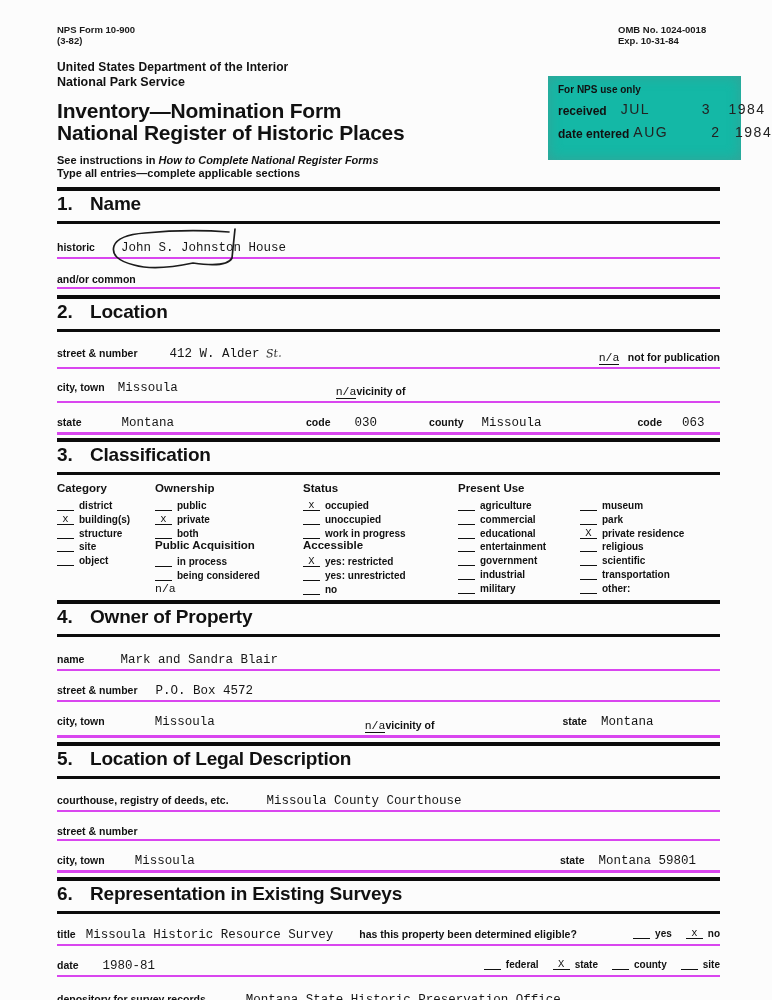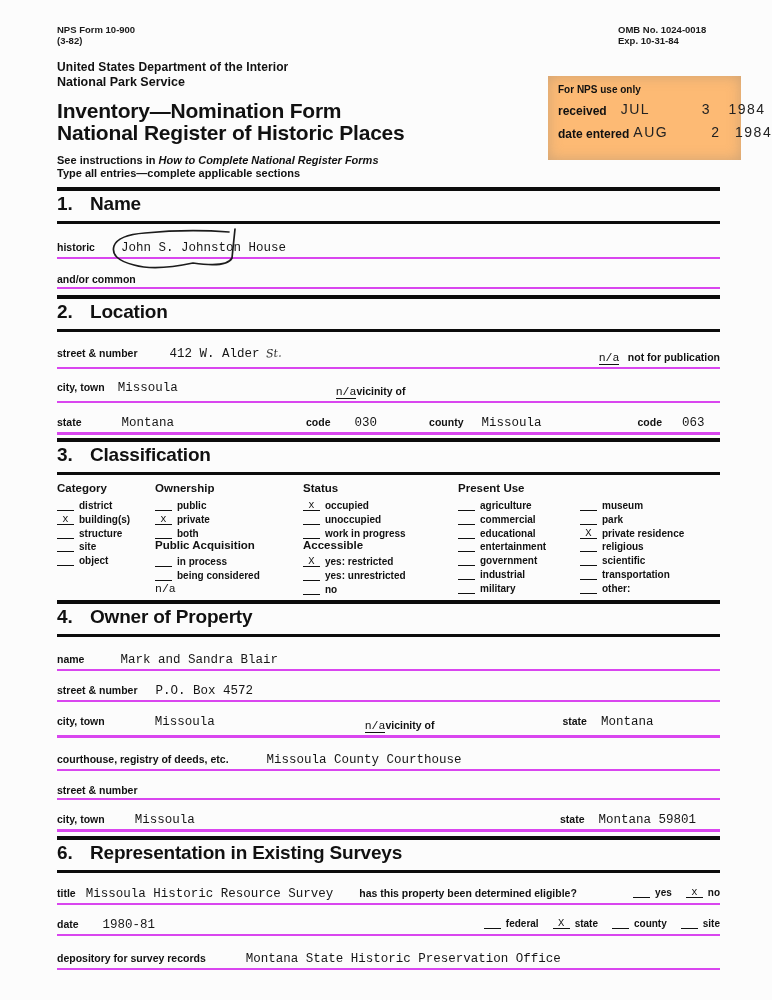--- a/index.html
+++ b/index.html
@@ -16,21 +16,21 @@
   .dept { font-size:12px; font-weight:bold; margin-top:13px; letter-spacing:0.1px; }
   .agency { font-size:12.5px; font-weight:bold; margin-top:1px; }
   .big-title { font-size:21px; font-weight:bold; line-height:1.08; margin-top:11px; letter-spacing:-0.2px; }
   .see-line { font-size:11px; font-weight:bold; margin-top:9px; }
   .see-line .it { font-style:italic; }
   .type-line { font-size:11px; font-weight:bold; margin-top:1px; }
 
   
   .nps-box {
     position:absolute; left:548px; top:76px; width:193px; height:84px;
-    background:#fdba74; padding:8px 10px 0 10px;
+    background:#14b8a6; padding:8px 10px 0 10px;
     box-shadow:inset 0 0 14px rgba(120,120,120,.35);
   }
   .nps-box .bx-h { font-size:10px; font-weight:bold; }
   .stamp-row { display:flex; align-items:baseline; margin-top:7px; }
   .stamp-lbl { font-size:12px; font-weight:bold; white-space:nowrap; }
   .stamp-val { font-size:14px; letter-spacing:1.5px; word-spacing:12px; color:#222;
                margin-left:14px; white-space:pre; transform:translateY(-1px); }
   .stamp-row.entered .stamp-val { margin-left:4px; word-spacing:9px; }
 
   
@@ -398,20 +398,23 @@
   <div class="row" style="margin-top:13px; border-bottom-width:3px;">
     <span class="lbl">city, town</span>
     <span class="val" style="margin-left:50px;">Missoula</span>
     <span style="margin-left:150px;">
       <span class="na">n/a</span><span class="lbl">vicinity of</span>
     </span>
     <span class="lbl" style="margin-left:128px;">state</span>
     <span class="val" style="margin-left:14px;">Montana</span>
   </div>
 
+  <div class="sec" style="margin-top:4px;">
+    <span class="no">5.</span><span class="t">Location of Legal Description</span>
+  </div>
 
   <div class="row" style="margin-top:15px;">
     <span class="lbl">courthouse, registry of deeds, etc.</span>
     <span class="val" style="margin-left:38px;">Missoula County Courthouse</span>
   </div>
 
   <div class="row" style="margin-top:13px;">
     <span class="lbl">street &amp; number</span>
     <span class="val"></span>
   </div>

